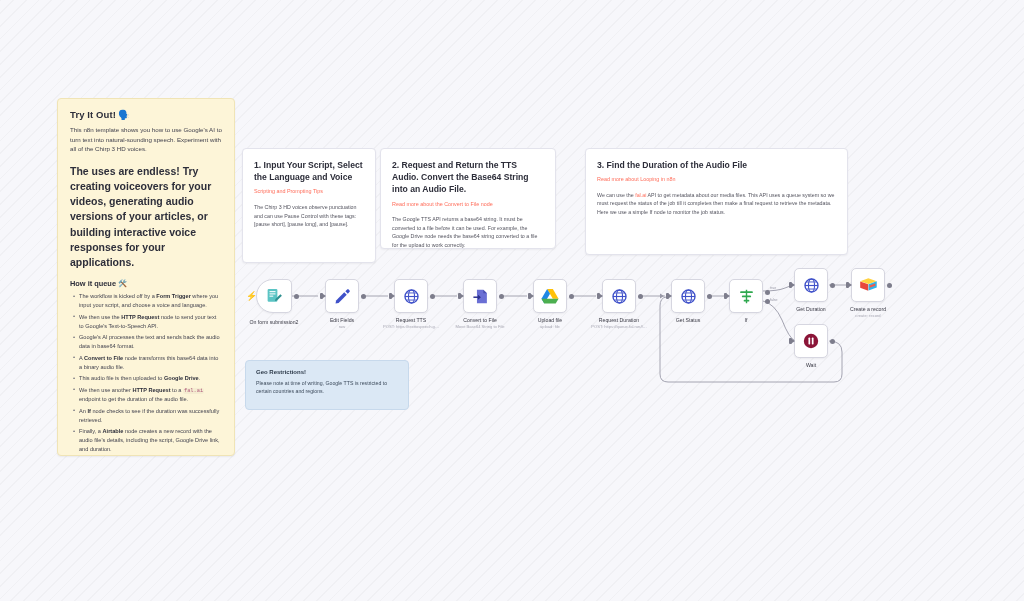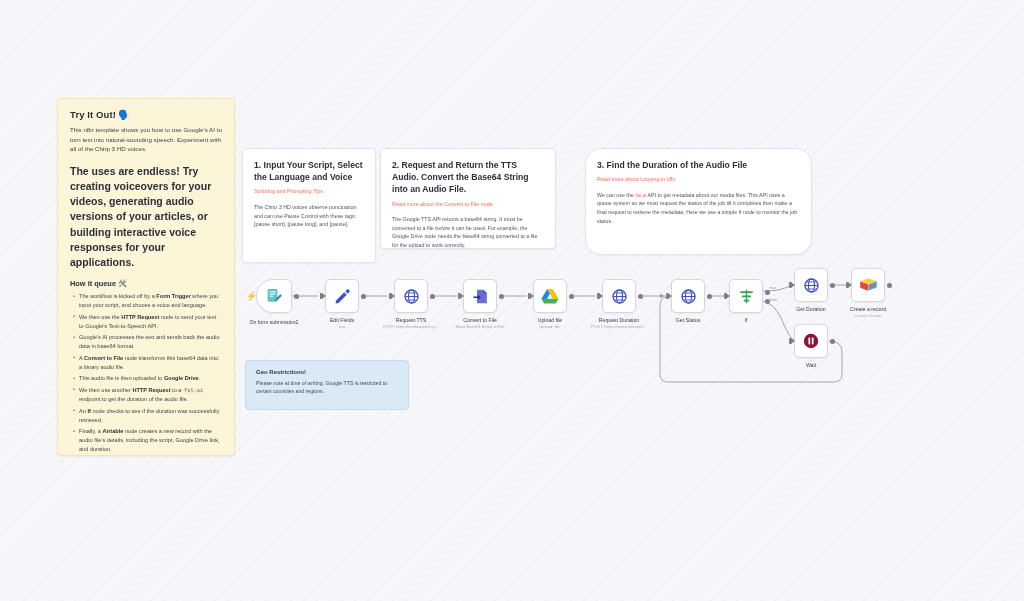--- a/index.html
+++ b/index.html
@@ -57,21 +57,21 @@
   .note-step .sublink{
     font-size:5.4px;color:#ff6d5a;margin:0 0 7px 0;line-height:1.4;
   }
   .note-step .body{
     font-size:5.3px;line-height:1.62;color:#54545f;margin:0;
   }
   .note-step .body .in{color:#ff6d5a;}
 
   #note1{left:242px;top:148px;width:134px;height:115px;}
   #note2{left:380px;top:148px;width:176px;height:101px;}
-  #note3{left:585px;top:148px;width:227px;height:107px;border-radius:16px;}
+  #note3{left:585px;top:148px;width:263px;height:107px;}
   #note4{left:848px;top:148px;width:122px;height:107px;}
 
   
   .note-blue{
     position:absolute;left:245px;top:360px;width:164px;height:50px;
     background:#dbe8f5;border:1px solid #c7d9ec;border-radius:4px;
     padding:8px 10px;box-sizing:border-box;overflow:hidden;
   }
   .note-blue h5{margin:0 0 4px 0;font-size:6px;font-weight:bold;color:#2d3a4a;}
   .note-blue p{margin:0;font-size:5.2px;line-height:1.6;color:#3d4b5c;}

